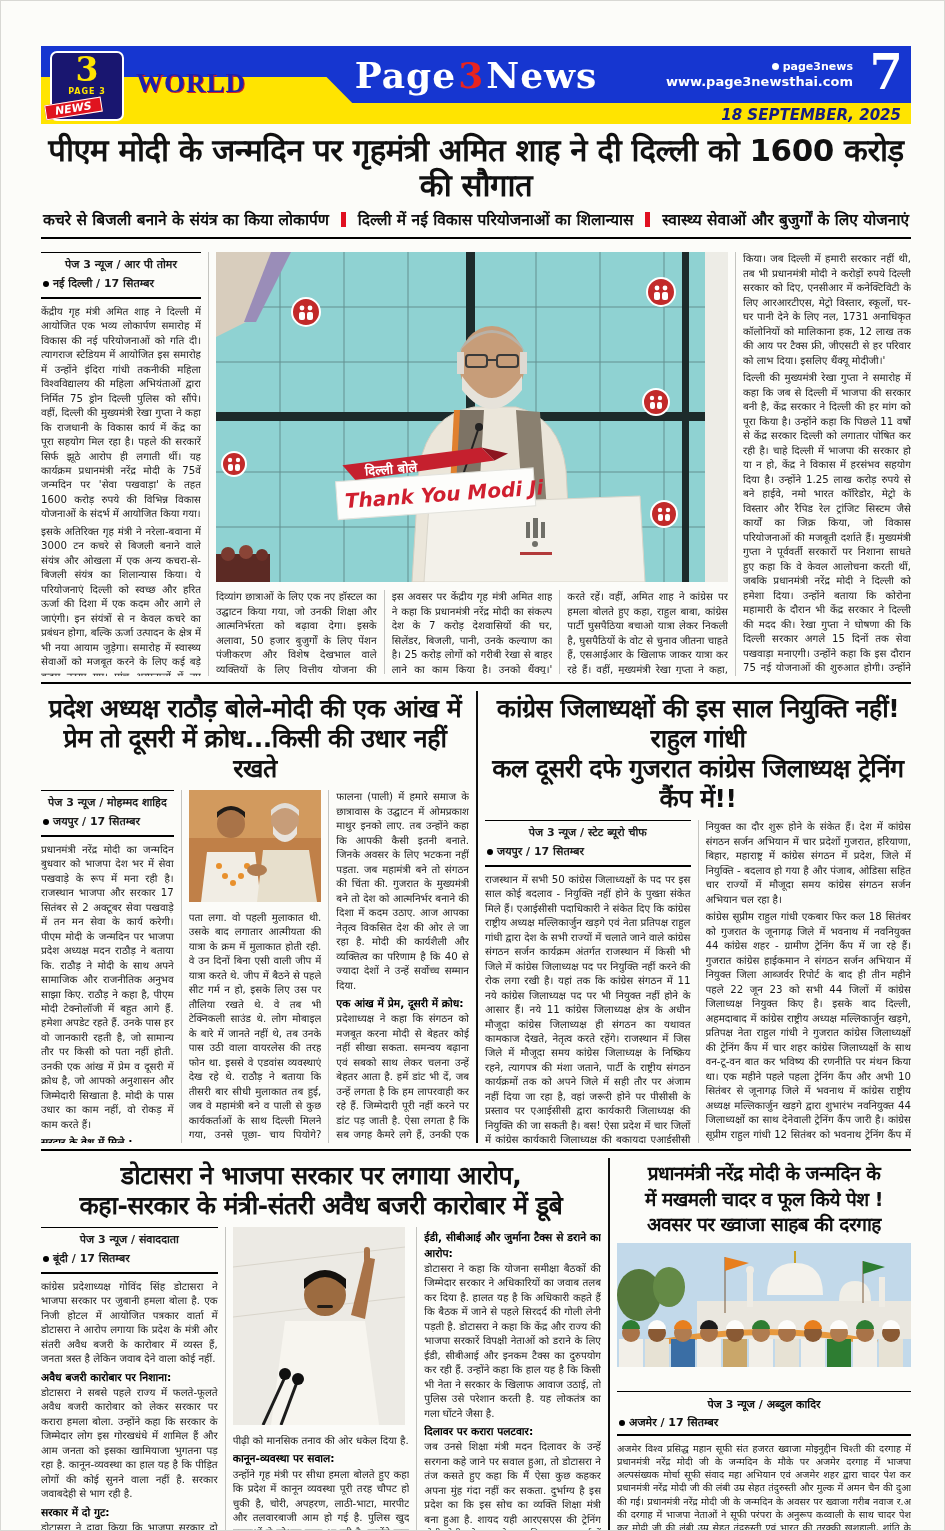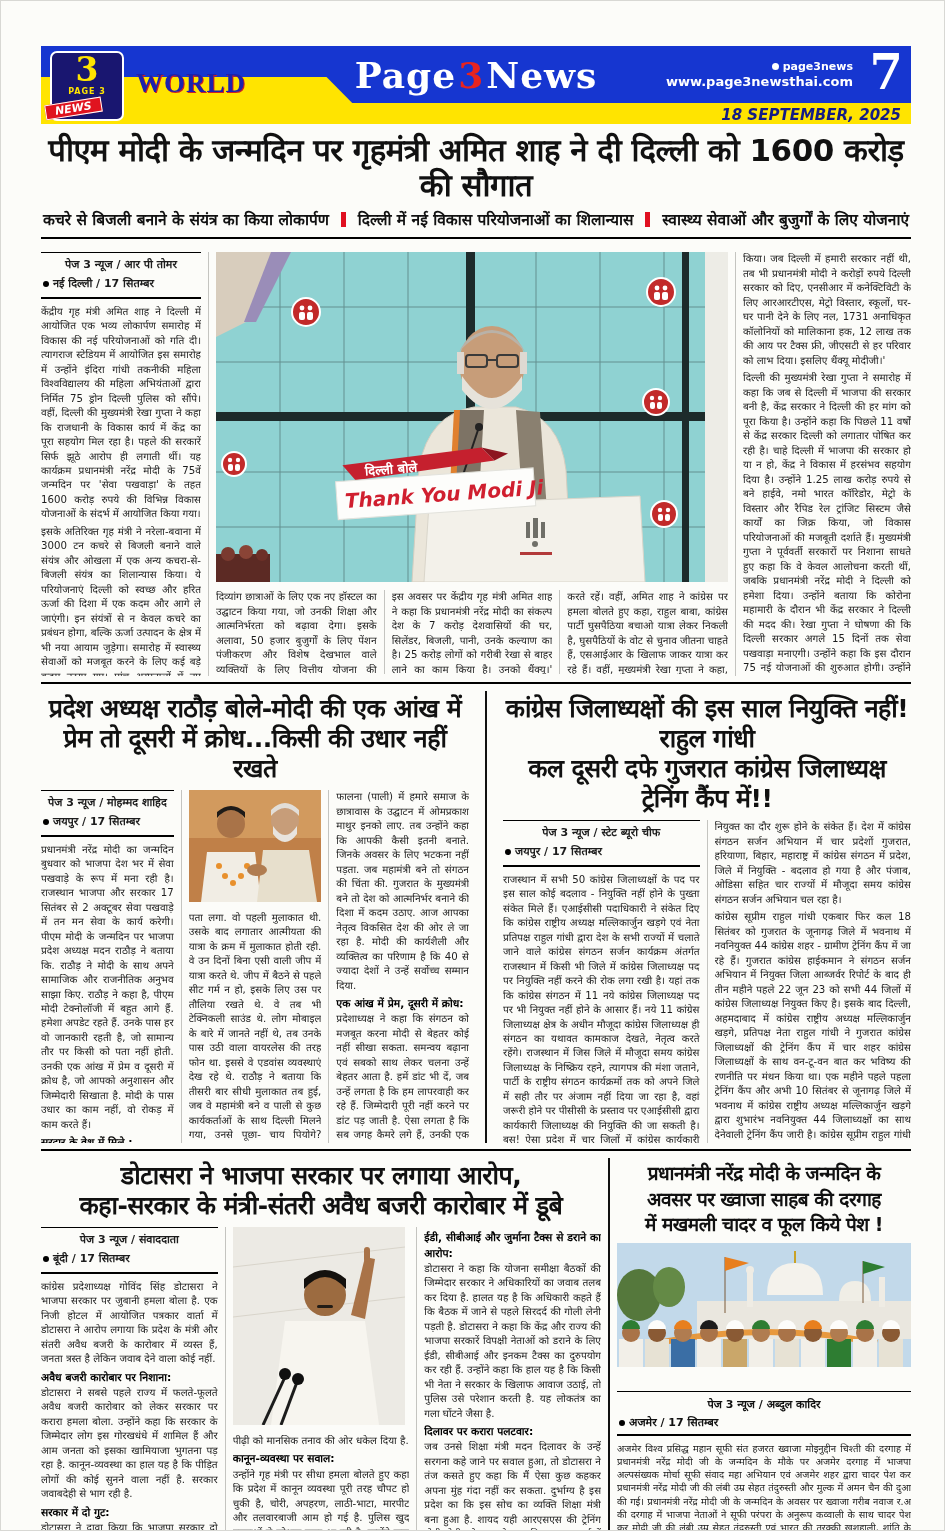--- a/index.html
+++ b/index.html
@@ -45,21 +45,21 @@
   .mid-txt{display:flex;gap:7px;height:84px;margin-top:4px;overflow:hidden;}
   .mid-txt .mcol{flex:1;overflow:hidden;}
   .body-txt{font-size:10.2px;line-height:1.42;text-align:justify;color:#1d1d1d;}
   .body-txt p{margin:0 0 3px;}
   .subhead-bold{font-weight:bold;font-size:10.7px;margin:3px 0 1px;color:#000;}
   .byline{border-top:1.5px solid #000;border-bottom:2.5px solid #000;padding:4px 2px 5px;margin-bottom:6px;}
   .byline .l1{text-align:center;font-size:11px;font-weight:bold;margin-bottom:3px;}
   .byline .l2{font-size:11px;font-weight:bold;}
   .hr-black{height:2px;background:#000;margin:6px 0 3px;}
   
-  .row2{display:flex;gap:16px;height:452px;overflow:hidden;padding-top:4px;}
+  .row2{display:flex;gap:7px;height:452px;overflow:hidden;padding-top:4px;}
   .s2{flex:0 0 428px;overflow:hidden;}
   .s3{flex:1;overflow:hidden;}
   .cols{display:flex;gap:7px;overflow:hidden;}
   .cols .c{flex:1;overflow:hidden;}
   .s2 .cols,.s3 .cols{height:372px;}
   .row3{display:flex;gap:7px;height:416px;overflow:hidden;padding-top:4px;}
   .s4{flex:0 0 560px;overflow:hidden;}
   .s5{flex:1;overflow:hidden;}
   .s4 .cols{height:322px;}
   .s5 .h2{font-size:19px;line-height:1.32;}
@@ -363,22 +363,22 @@
           <p>डोटासरा ने कहा कि योजना समीक्षा बैठकों की जिम्मेदार सरकार ने अधिकारियों का जवाब तलब कर दिया है. हालत यह है कि अधिकारी कहते हैं कि बैठक में जाने से पहले सिरदर्द की गोली लेनी पड़ती है. डोटासरा ने कहा कि केंद्र और राज्य की भाजपा सरकारें विपक्षी नेताओं को डराने के लिए ईडी, सीबीआई और इनकम टैक्स का दुरुपयोग कर रही हैं. उन्होंने कहा कि हाल यह है कि किसी भी नेता ने सरकार के खिलाफ आवाज उठाई, तो पुलिस उसे परेशान करती है. यह लोकतंत्र का गला घोंटने जैसा है.</p>
           <div class="subhead-bold">दिलावर पर करारा पलटवार:</div>
           <p>जब उनसे शिक्षा मंत्री मदन दिलावर के उन्हें सरगना कहे जाने पर सवाल हुआ, तो डोटासरा ने तंज कसते हुए कहा कि मैं ऐसा कुछ कहकर अपना मुंह गंदा नहीं कर सकता. दुर्भाग्य है इस प्रदेश का कि इस सोच का व्यक्ति शिक्षा मंत्री बना हुआ है. शायद यही आरएसएस की ट्रेनिंग होती होगी. डोटासरा ने कहा कि पत्रकार वार्ता में बूंदी विधानसभा उपचुनाव, केशवराय पाटन विधायक सीएल प्रेमी, जिला प्रभारी प्रतीक्षा यादव, महिला कांग्रेस अध्यक्ष रखी चौरस, कांग्रेस नेता चर्मेश शर्मा समेत कई नेता और कार्यकर्ता मौजूद रहे</p>
         </div>
       </div>
     </div>
     <div class="vrb"></div>
     <div class="s5">
       <div class="h2">
         <div>प्रधानमंत्री नरेंद्र मोदी के जन्मदिन के</div>
+        <div>में मखमली चादर व फूल किये पेश !</div>
         <div>अवसर पर ख्वाजा साहब की दरगाह</div>
-        <div>में मखमली चादर व फूल किये पेश !</div>
       </div>
       <figure class="photo">
         <svg width="296" height="124" viewBox="0 0 296 124">
           <rect width="296" height="124" fill="#c2d9ea"></rect>
           <ellipse cx="22" cy="52" rx="22" ry="26" fill="#55783c"></ellipse>
           <ellipse cx="52" cy="44" rx="16" ry="20" fill="#648a46"></ellipse>
           <rect x="80" y="58" width="216" height="38" fill="#eae7df"></rect>
           <rect x="130" y="30" width="6" height="34" fill="#efece4"></rect>
               <circle cx="133" cy="27" r="4" fill="#efece4"></circle>
           <rect x="262" y="34" width="6" height="30" fill="#efece4"></rect>

